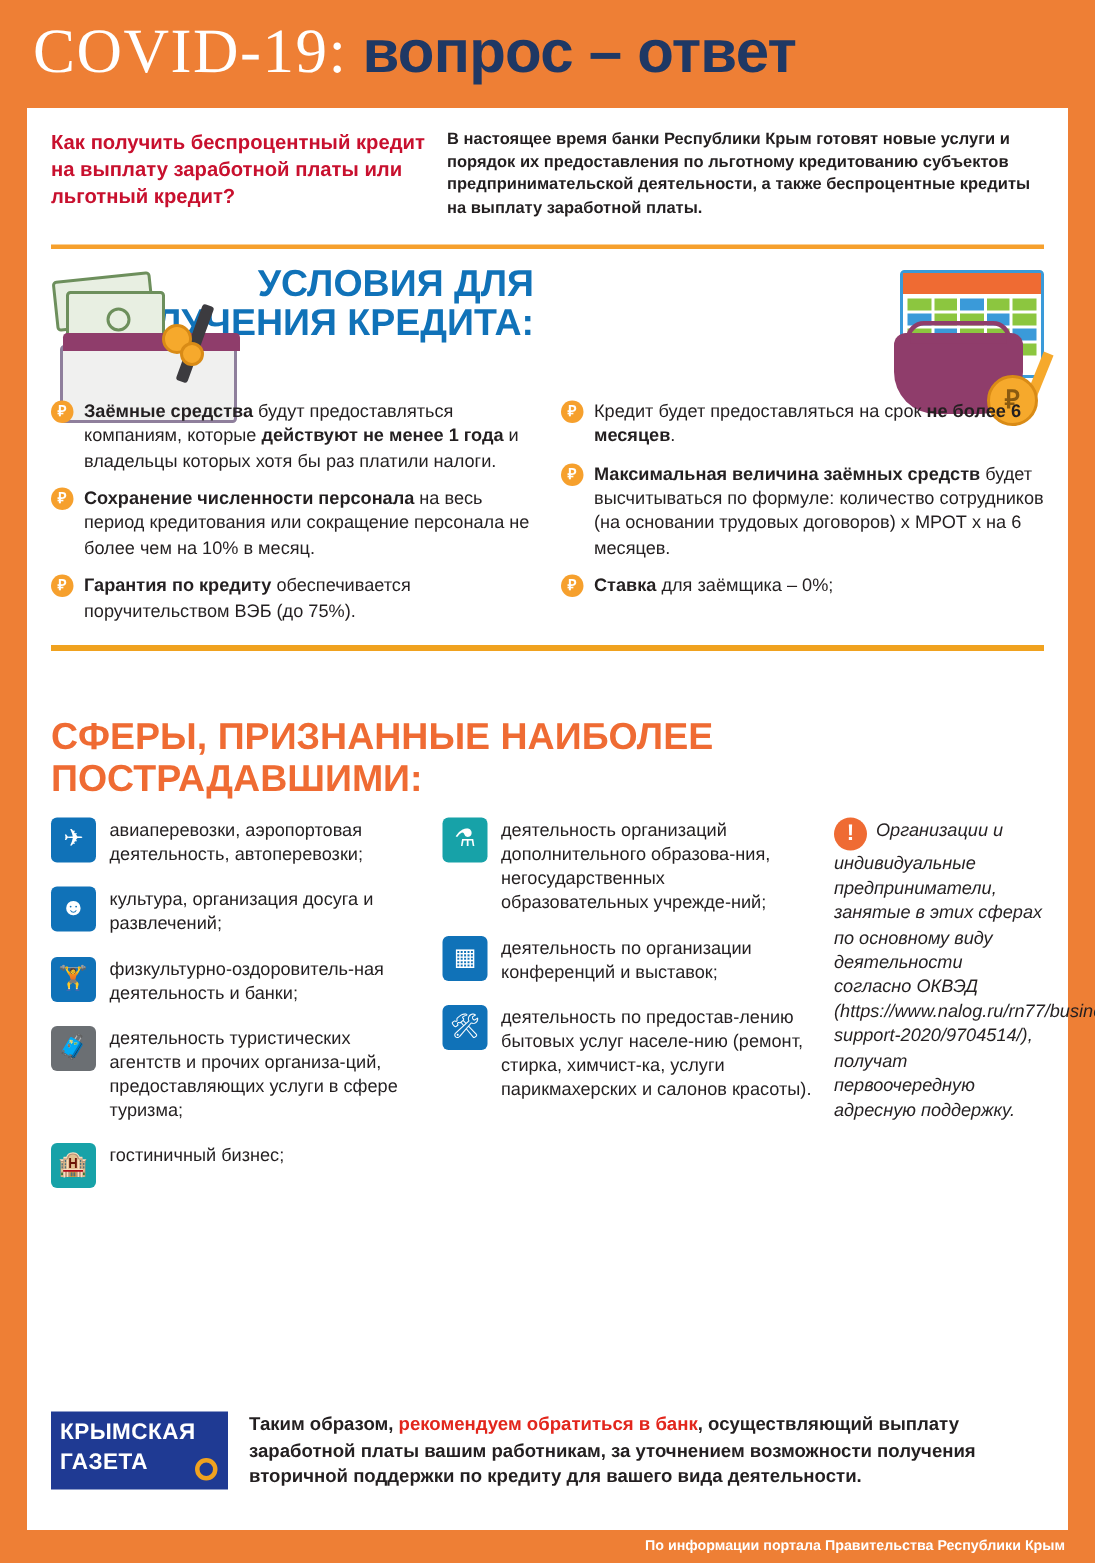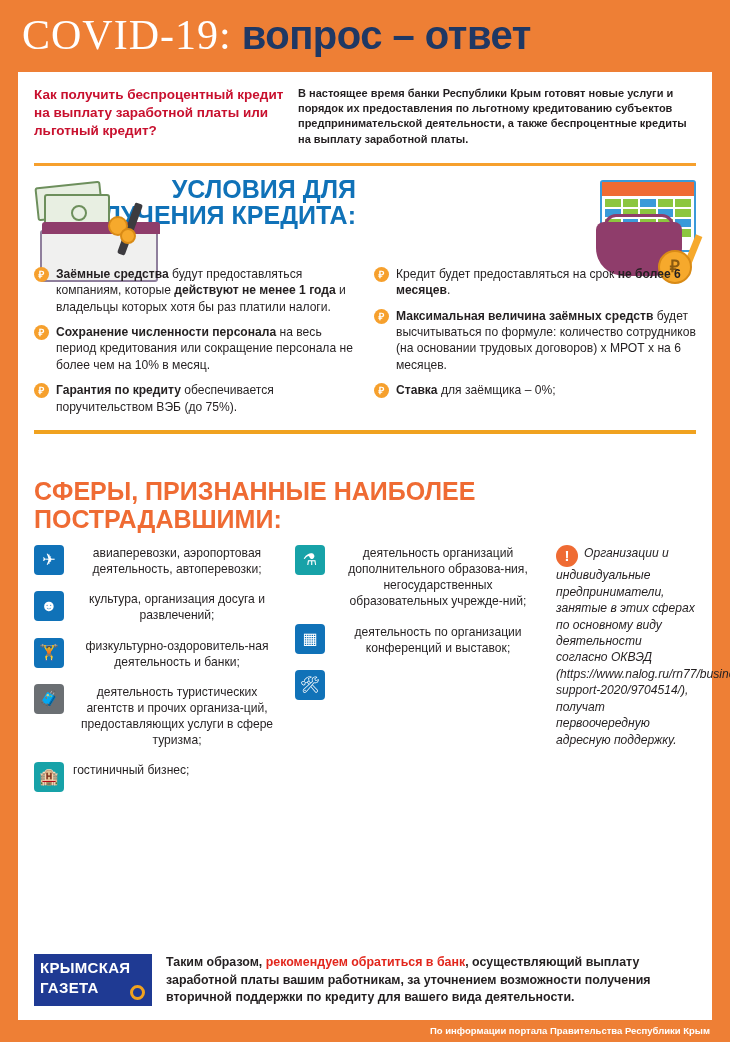--- a/index.html
+++ b/index.html
@@ -182,33 +182,33 @@
   .sc3 { width: 140px; }
   .sitem { display: flex; gap: 9px; margin-bottom: 14px; align-items: flex-start; }
   .sq {
     width: 30px; height: 30px; flex: 0 0 30px;
     background: #1072b8; border-radius: 4px;
     position: relative; color: #fff;
     font-size: 16px; text-align: center; line-height: 30px;
   }
   .sq.teal { background: #17a2a8; }
   .sq.grey { background: #6b6f73; }
-  .stext { font-size: 12.1px; line-height: 1.33; color: #231f20; text-align: center; }
+  .stext { font-size: 12.1px; line-height: 1.33; color: #231f20; }
   .note {
     font-style: italic; font-size: 12.1px; line-height: 1.36; color: #231f20;
   }
   .note .excl {
     display: inline-block; width: 22px; height: 22px; border-radius: 50%;
     background: #ef6b33; color: #fff; font-weight: bold; text-align: center;
     line-height: 22px; font-size: 15px; font-style: normal;
     vertical-align: top; margin-right: 6px;
   }
   
   .footer-row {
-    position: absolute; left: 0; bottom: 13px; width: 694px;
+    position: absolute; left: 0; bottom: 26px; width: 694px;
     display: flex; padding: 0 16px; gap: 14px; align-items: flex-start;
   }
   .logo {
     width: 118px; height: 52px; background: #1f3a93;
     color: #fff; position: relative; flex: 0 0 118px;
   }
   .logo .l1 { position: absolute; left: 6px; top: 5px; font-size: 15px; font-weight: bold; letter-spacing: .3px; }
   .logo .l2 { position: absolute; left: 6px; top: 25px; font-size: 15px; font-weight: bold; letter-spacing: .3px; }
   .logo .gear {
     position: absolute; right: 7px; bottom: 6px; width: 15px; height: 15px;
@@ -358,20 +358,21 @@
         <div class="sitem">
           <div class="sq teal">⚗</div>
           <div class="stext">деятельность организаций дополнительного образова-ния, негосударственных образовательных учрежде-ний;</div>
         </div>
         <div class="sitem">
           <div class="sq">▦</div>
           <div class="stext">деятельность по организации конференций и выставок;</div>
         </div>
         <div class="sitem">
           <div class="sq">🛠</div>
+          <div class="stext">деятельность по предостав-лению бытовых услуг населе-нию (ремонт, стирка, химчист-ка, услуги парикмахерских и салонов красоты).</div>
         </div>
       </div>
 
       <div class="sc sc3">
         <div class="note">
           <span class="excl">!</span><span>Организации и индивидуальные предприниматели, занятые в этих сферах по основному виду деятельности согласно ОКВЭД (https://www.nalog.ru/rn77/business-support-2020/9704514/), получат первоочередную адресную поддержку.</span>
         </div>
       </div>
     </div>
 

